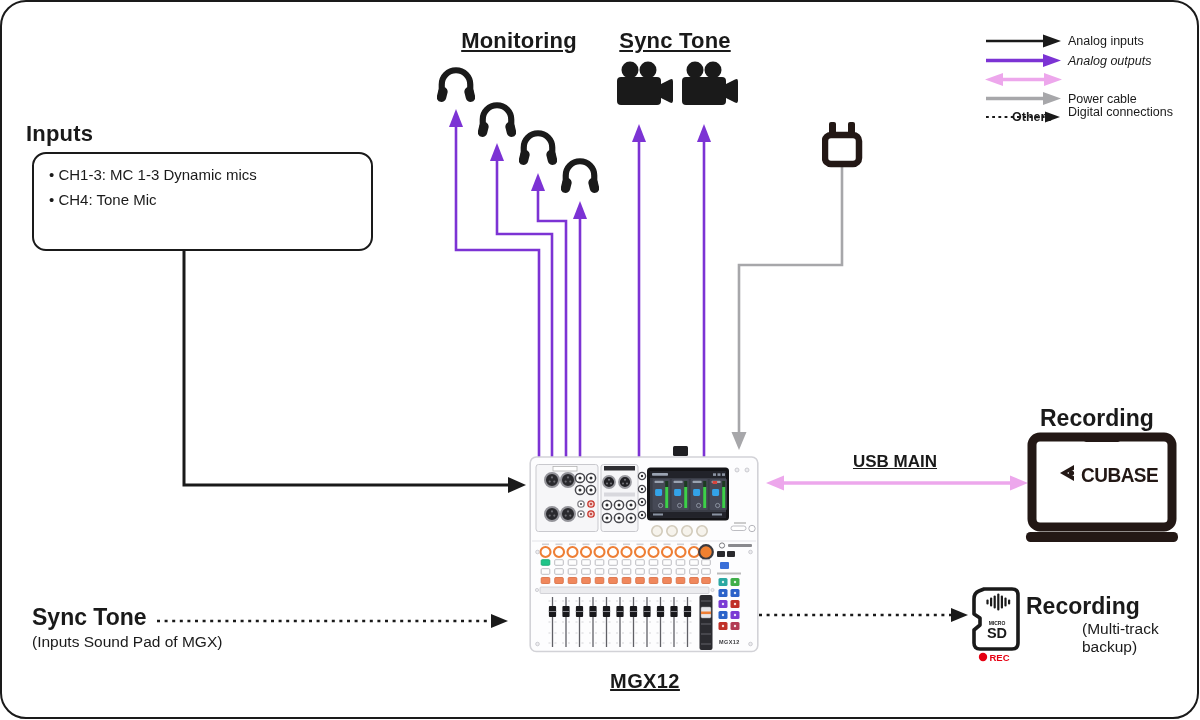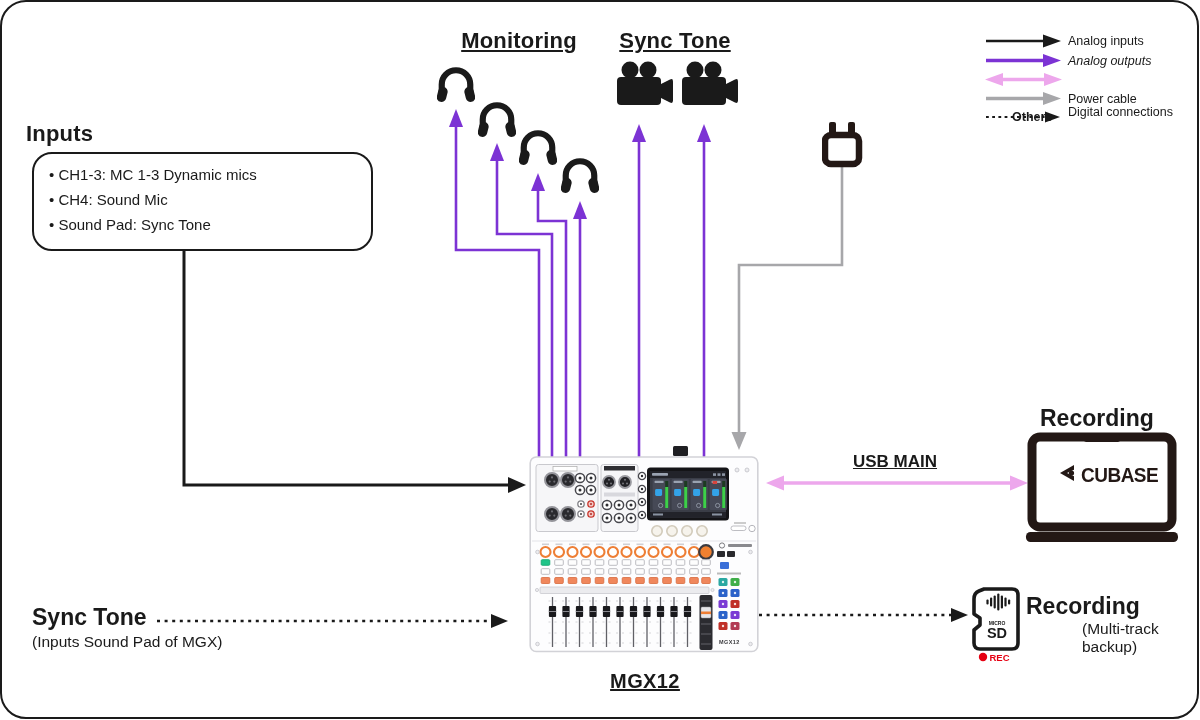--- a/index.html
+++ b/index.html
@@ -5,21 +5,21 @@
   html,body{margin:0;padding:0;background:#fff;}
   #canvas{position:relative;width:1195px;height:715px;margin:0;background:#fff;
           border:2.5px solid #1a1a1a;border-radius:26px;overflow:hidden;
           font-family:"Liberation Sans",sans-serif;color:#1a1a1a;}
   .abs{position:absolute;}
   svg.abs{display:block;}
   .h1{font-size:22px;font-weight:700;letter-spacing:.2px;}
   .h2{font-size:23px;font-weight:700;}
   .sub{font-size:15.5px;font-weight:400;}
   .legend-label{font-size:12.5px;line-height:14px;}
-  .box{border:2.6px solid #1a1a1a;border-radius:20px;background:#fff;}
+  .box{border:2.6px solid #1a1a1a;border-radius:14px;background:#fff;}
   .box .line{font-size:15px;line-height:25px;white-space:nowrap;}
   .usb-label{font-size:17px;font-weight:700;}
   .center{transform:translateX(-50%);text-decoration:underline;}
   .caption{font-size:20px;font-weight:700;letter-spacing:.4px;}
 </style>
 </head>
 <body>
 
 <div id="canvas">
 
@@ -80,22 +80,21 @@
 
   <div class="abs legend-label" style="left:1066px;top:32px;">Analog inputs</div>
   <div class="abs legend-label" style="left:1066px;top:51.5px;font-style:italic;">Analog outputs</div>
   <div class="abs legend-label" style="left:1066px;top:70.5px;margin-top:32px;">Digital connections</div>
   <div class="abs legend-label" style="left:1066px;top:89.5px;">Power cable</div>
   <div class="abs legend-label" style="left:1010px;top:108px;font-weight:bold;">Others</div>
 
   <div class="abs h1" style="left:24px;top:119px;">Inputs</div>
   <div class="abs box" style="left:30px;top:150px;width:322px;height:87px;padding:8px 0 0 15px;">
     <div class="line">• CH1-3: MC 1-3 Dynamic mics</div>
-    <div class="line">• CH4: Sound Mic</div>
-    <div class="line">• Sound Pad: Sync Tone</div>
+    <div class="line">• CH4: Tone Mic</div>
   </div>
 
   <div class="abs h1 center" style="left:517px;top:26px;">Monitoring</div>
   <div class="abs h1 center" style="left:673px;top:26px;">Sync Tone</div>
 
   <svg class="abs" style="left:435px;top:60px;width:38px;height:44px" viewBox="0 0 40 46">
     <path d="M5 31 V23.5 A15 15 0 0 1 35 23.5 V31" fill="none" stroke="#1a1a1a" stroke-width="6.5" stroke-linecap="round"></path>
     <rect x="0.5" y="26" width="10" height="16" rx="5" fill="#1a1a1a" transform="rotate(14 5.5 34)"></rect>
     <rect x="29.5" y="26" width="10" height="16" rx="5" fill="#1a1a1a" transform="rotate(-14 34.5 34)"></rect>
   </svg>

